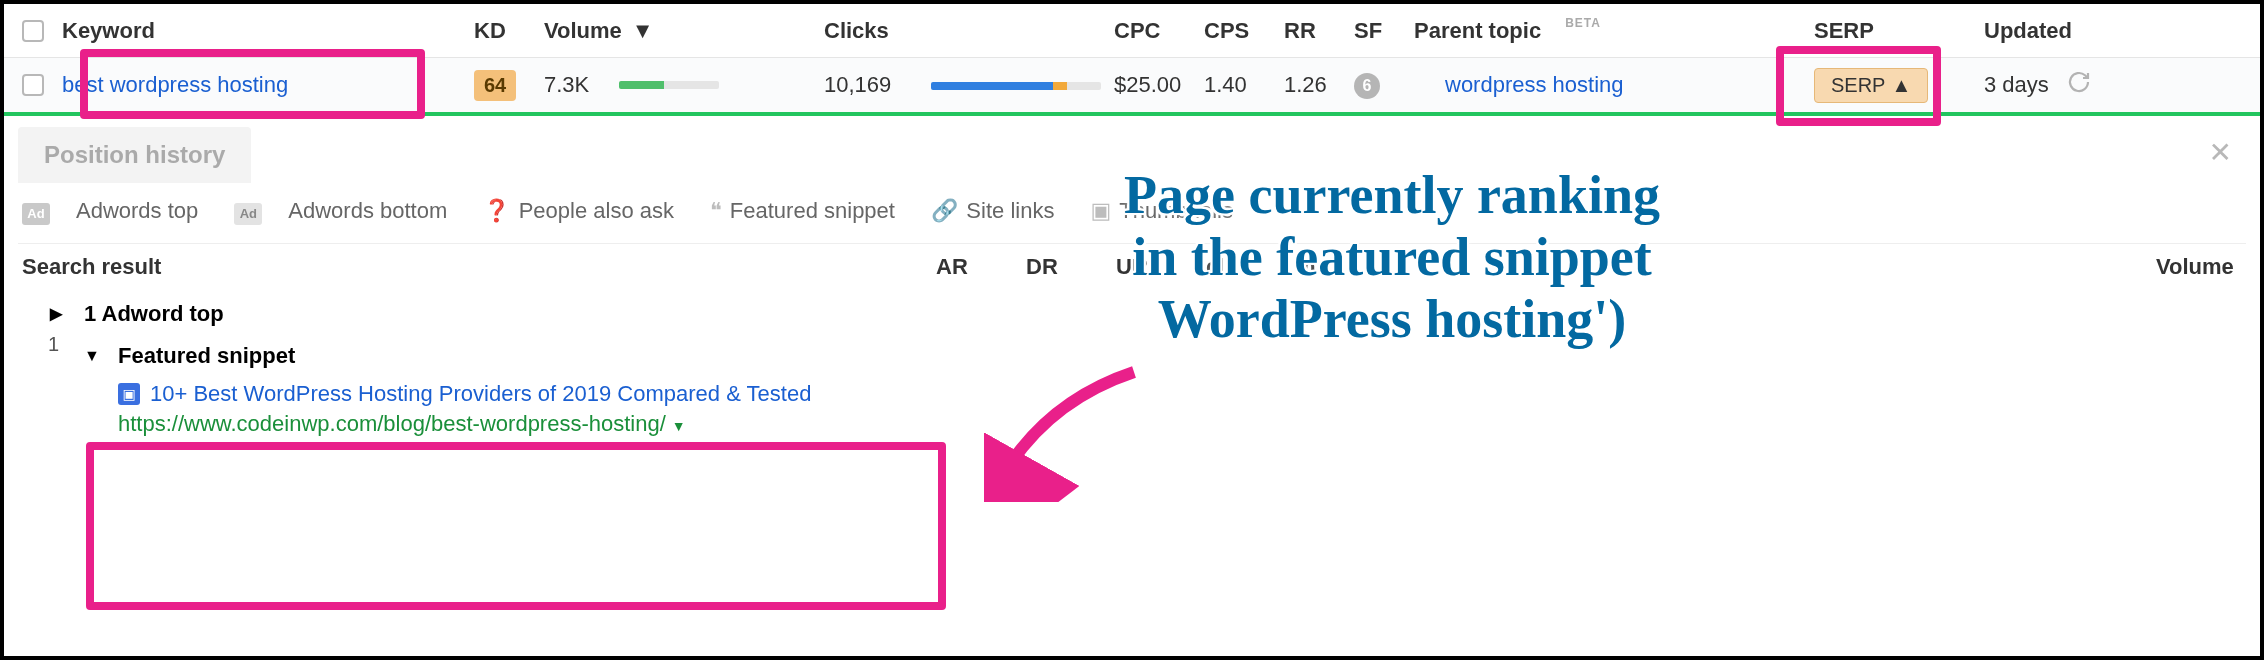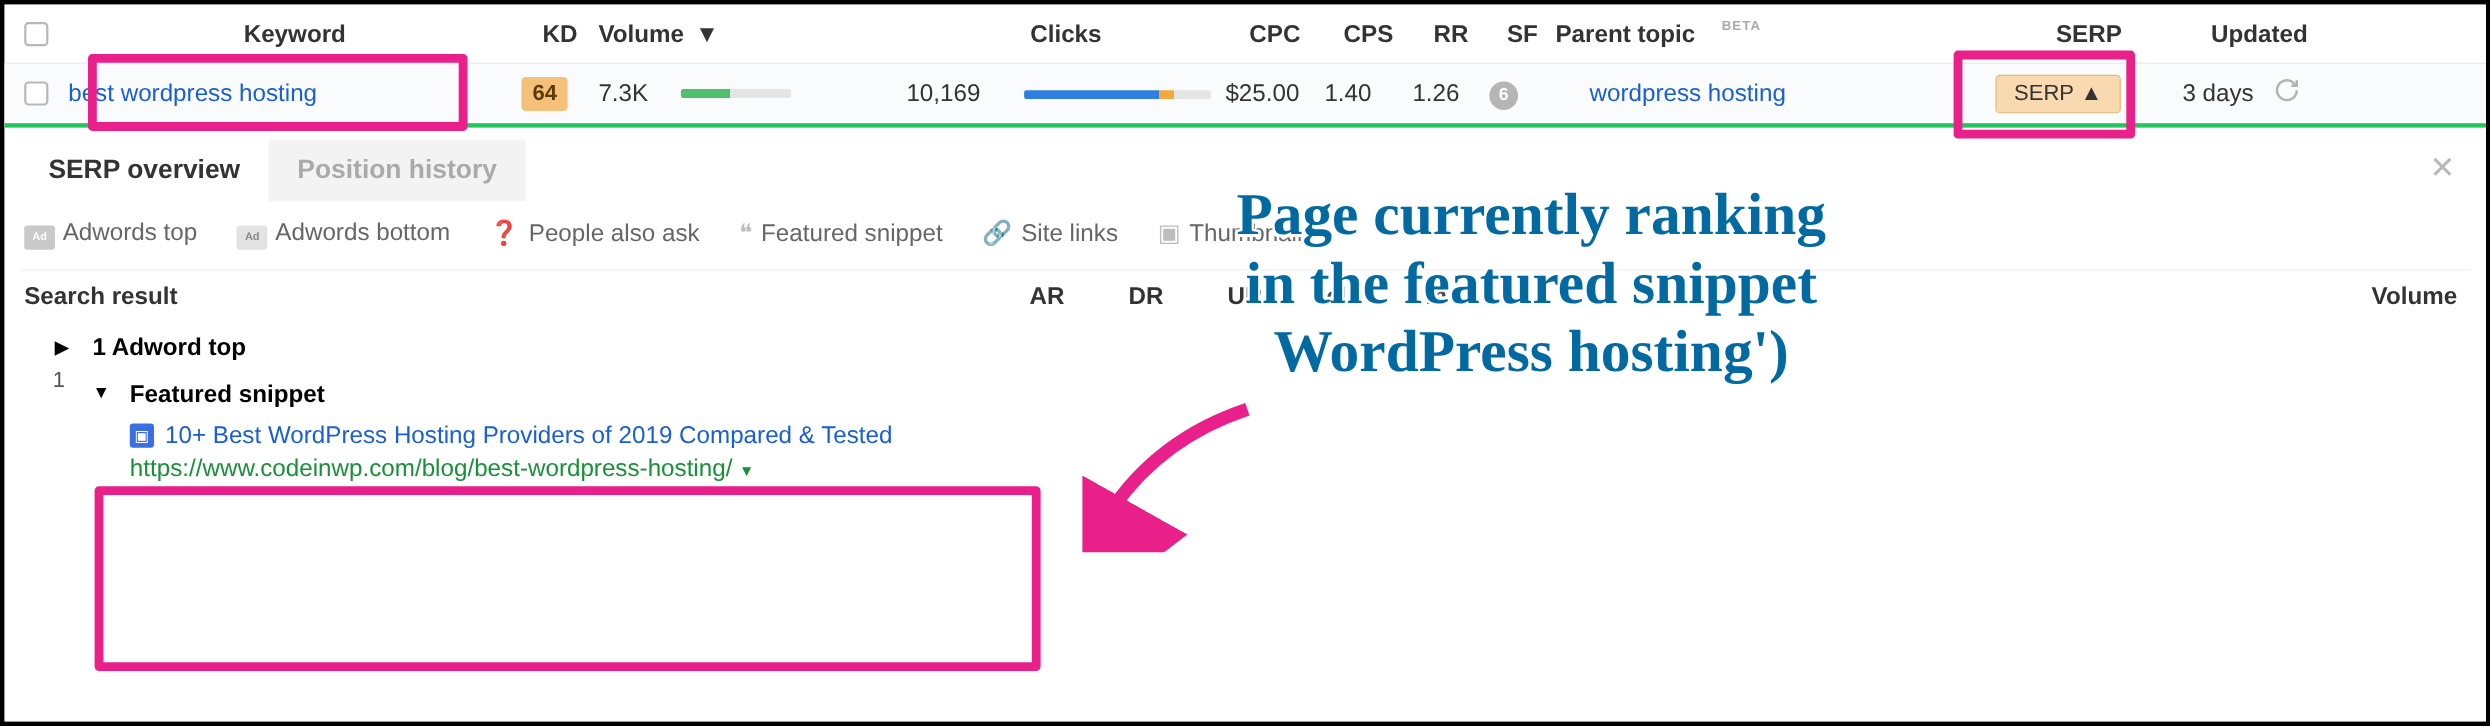--- a/index.html
+++ b/index.html
@@ -15,21 +15,20 @@
   
   .hdr {
     display: flex;
     align-items: center;
     height: 54px;
     border-bottom: 1px solid #e5e5e5;
     font-size: 22px;
     font-weight: 600;
     color: #333;
     padding-left: 58px;
-    text-align: center;
   }
   .hdr .cb { position: absolute; left: 18px; width: 22px; height: 22px; border: 2px solid #b8b8b8; border-radius: 4px; background:#fff;}
   .col-keyword { width: 412px; }
   .col-kd { width: 70px; }
   .col-vol { width: 280px; display:flex; align-items:center; gap:6px;}
   .col-clicks{ width: 290px; }
   .col-cpc { width: 90px; }
   .col-cps { width: 80px; }
   .col-rr  { width: 70px; }
   .col-sf  { width: 60px; }
@@ -69,21 +68,21 @@
   .panel {
     position: relative;
     margin-top: 6px;
     padding: 0 14px;
   }
   .tabs { display:flex; align-items:center; height:66px;}
   .tab { font-size:24px; padding:14px 26px; font-weight:700; color:#333;}
   .tab.inactive { color:#aaa; font-weight:600; background:#f3f3f3; border-radius:4px 4px 0 0;}
   .close-x { position:absolute; right:28px; top:14px; font-size:28px; color:#b8b8b8; }
   .filters { display:flex; gap:36px; padding:10px 4px 18px 4px; align-items:center; color:#666; font-size:22px;}
-  .filters .ico { display:inline-flex; width:28px; height:22px; background:#c9c9c9; border-radius:3px; margin-right:7px; align-items:center; justify-content:center; color:#fff; font-size:10px; font-weight:700;}
+  .filters .ico { display:inline-flex; width:28px; height:22px; background:#c9c9c9; border-radius:3px; margin-right:26px; align-items:center; justify-content:center; color:#fff; font-size:13px; font-weight:700;}
   .filters .ico.light { background:#e3e3e3; color:#888;}
   .filters .gico { color:#bdbdbd; font-size:22px; margin-right:8px; }
   .res-hdr { display:flex; align-items:center; height:48px; border-top:1px solid #eee; font-size:22px; font-weight:700; color:#333;}
   .res-hdr .lbl { flex:0 0 918px; padding-left:4px;}
   .rh { width:90px; color:#333;}
   .rh-last { margin-left:auto; padding-right:24px;}
   .res-row { display:flex; align-items:center; font-size:22px; padding:10px 4px 6px 66px; font-weight:700;}
   .res-row .tri { position:absolute; margin-left:-34px; font-size:16px;}
   .row-num { position:absolute; left:30px; font-size:20px; color:#555; font-weight:400;}
   .snip-title { color:#1a5fd1; font-size:22px; font-weight:400; padding:6px 4px 2px 100px; display:flex; align-items:center; gap:10px;}
@@ -169,21 +168,20 @@
         </svg>
     </span>
   </div>
 </div>
 
 <div class="hl hl1"></div>
 <div class="hl hl2"></div>
 
 <div class="panel">
   <div class="tabs">
-    <div class="tab">SERP overview</div>
     <div class="tab inactive">Position history</div>
     <div class="close-x">✕</div>
   </div>
   <div class="filters">
     <div><span class="ico">Ad</span><span>Adwords top</span></div>
     <div><span class="ico light">Ad</span><span>Adwords bottom</span></div>
     <div><span class="gico">❓</span><span>People also ask</span></div>
     <div><span class="gico">❝</span><span>Featured snippet</span></div>
     <div><span class="gico">🔗</span><span>Site links</span></div>
     <div><span class="gico">▣</span><span>Thumbnails</span></div>

